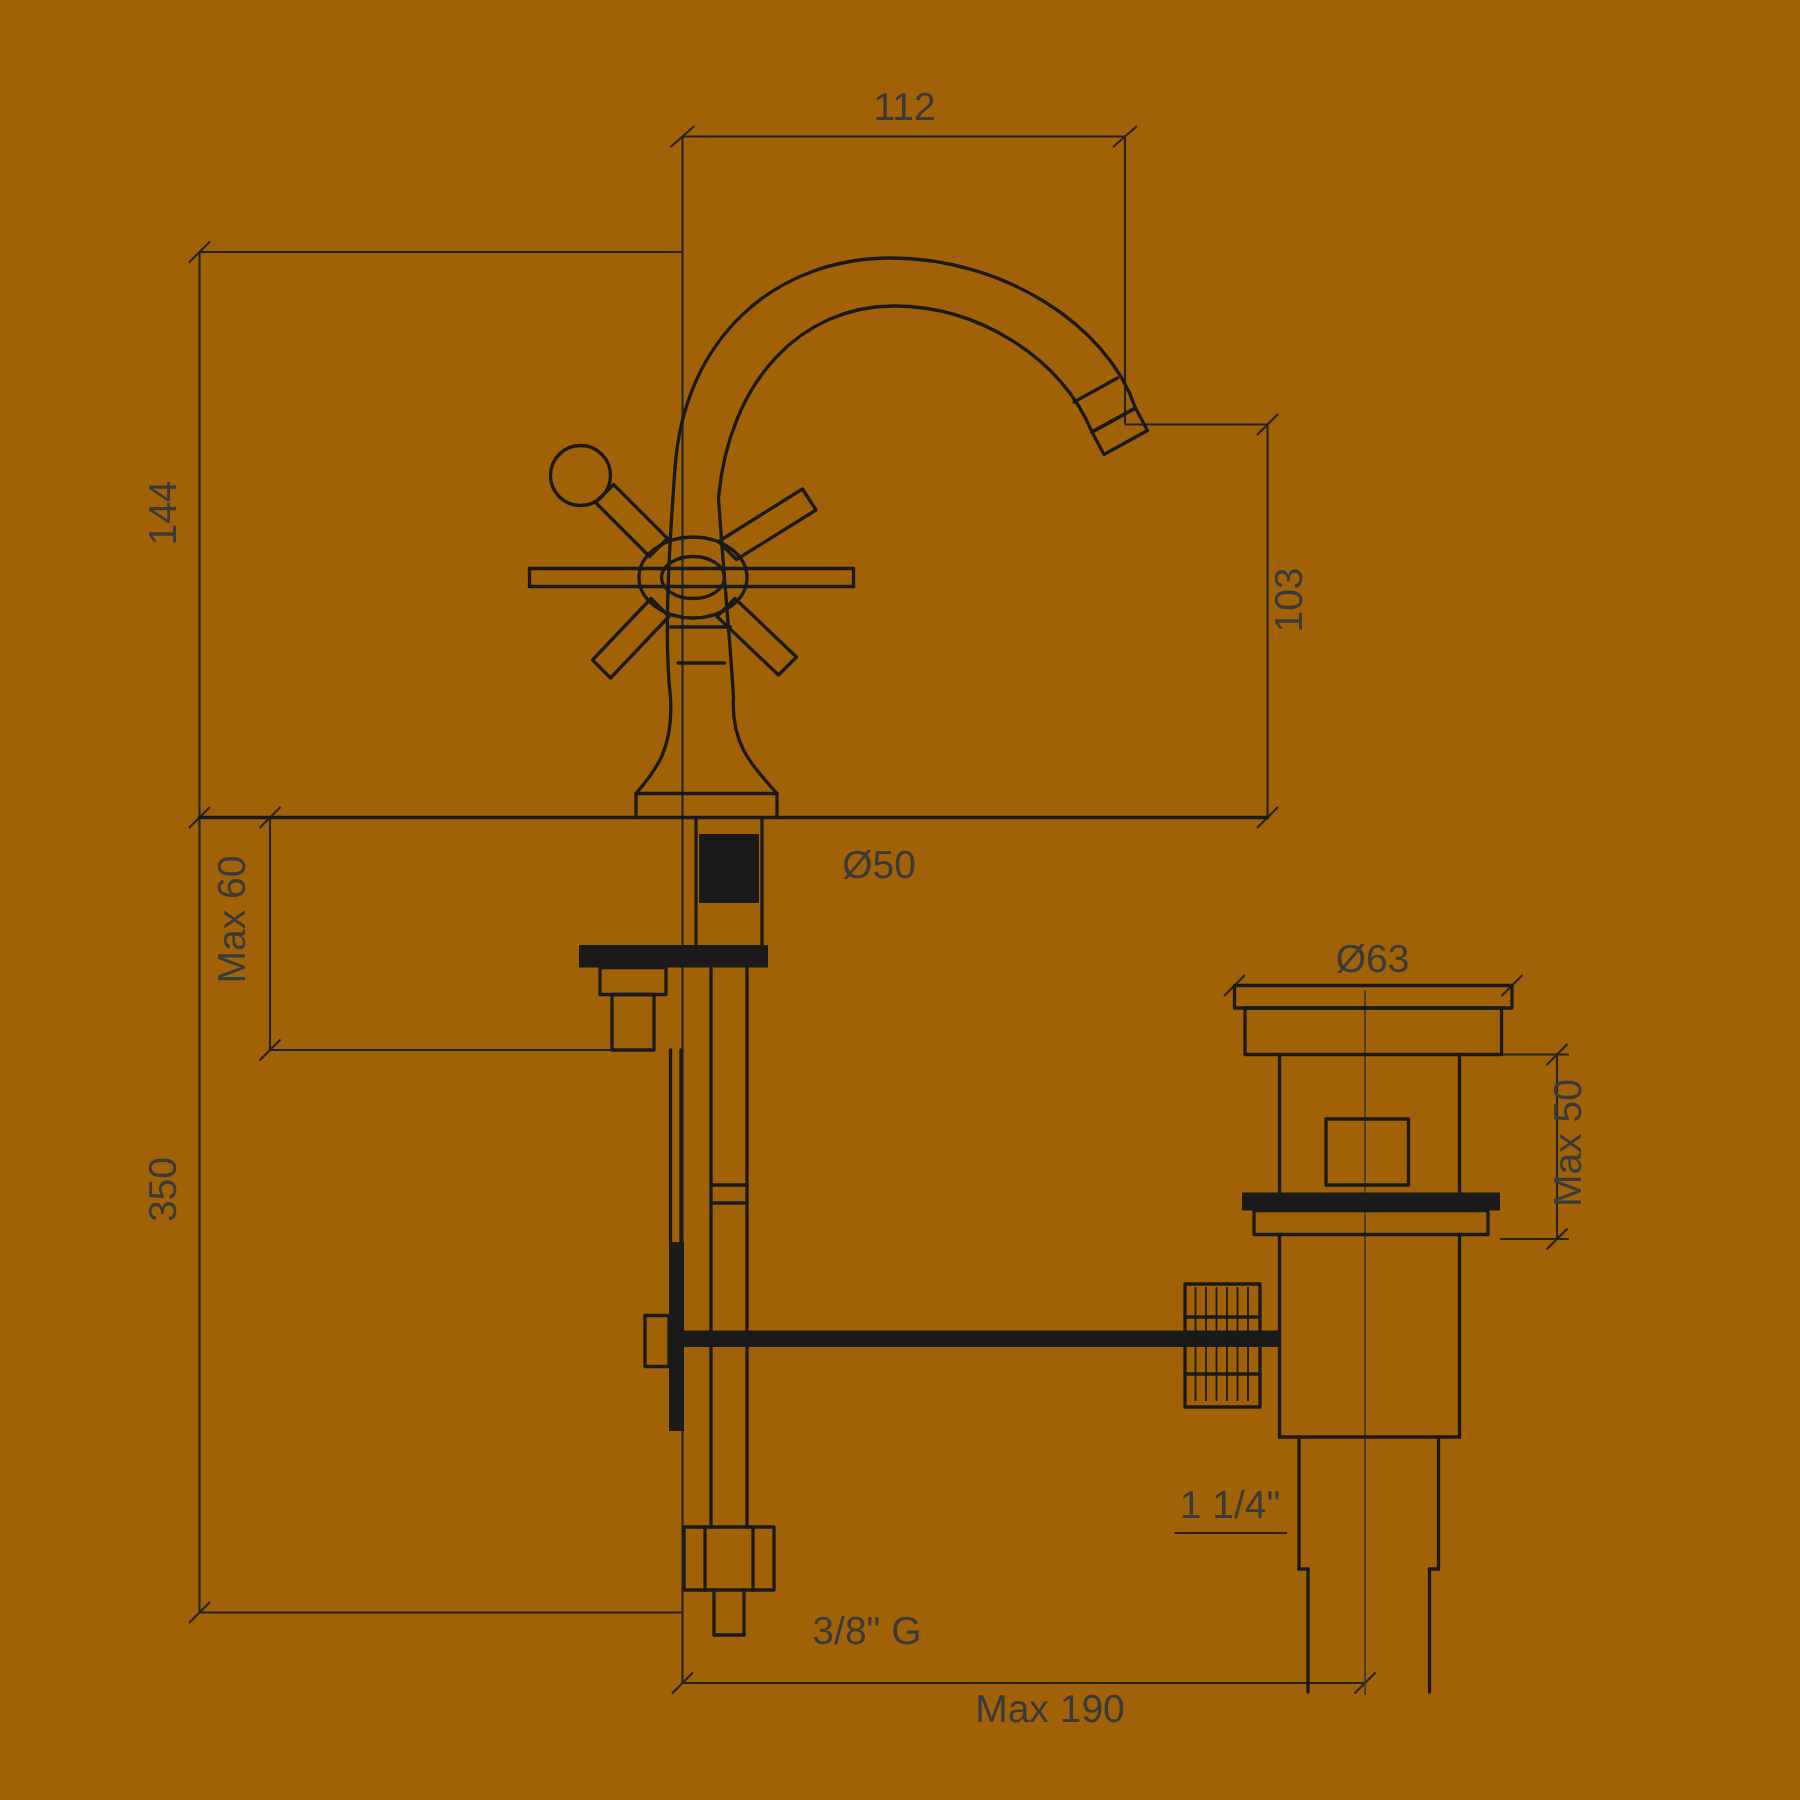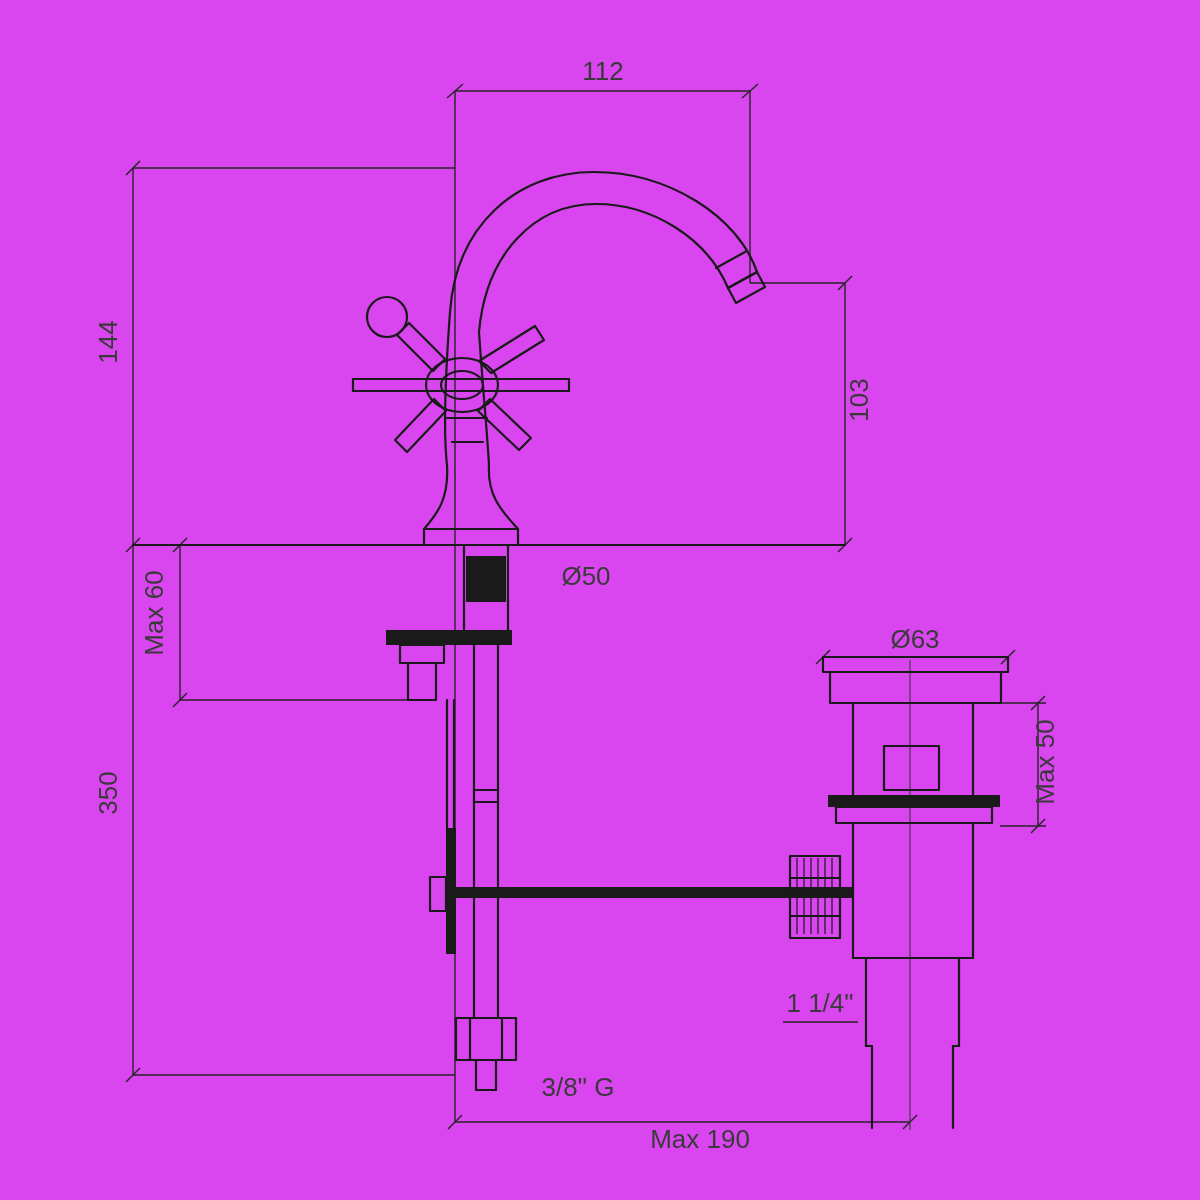--- a/index.html
+++ b/index.html
@@ -4,21 +4,21 @@
 <style>
   html, body {
     margin: 0;
     padding: 0;
     background: #ffffff;
   }
   .stage {
     position: relative;
     width: 1200px;
     height: 1200px;
-    background: #d946ef;
+    background: #a16207;
     overflow: hidden;
   }
   svg { display: block; }
   svg text {
     font-family: "Liberation Sans", sans-serif;
     font-size: 26px;
     fill: #3a3a3a;
   }
   .thick {
     fill: none;

